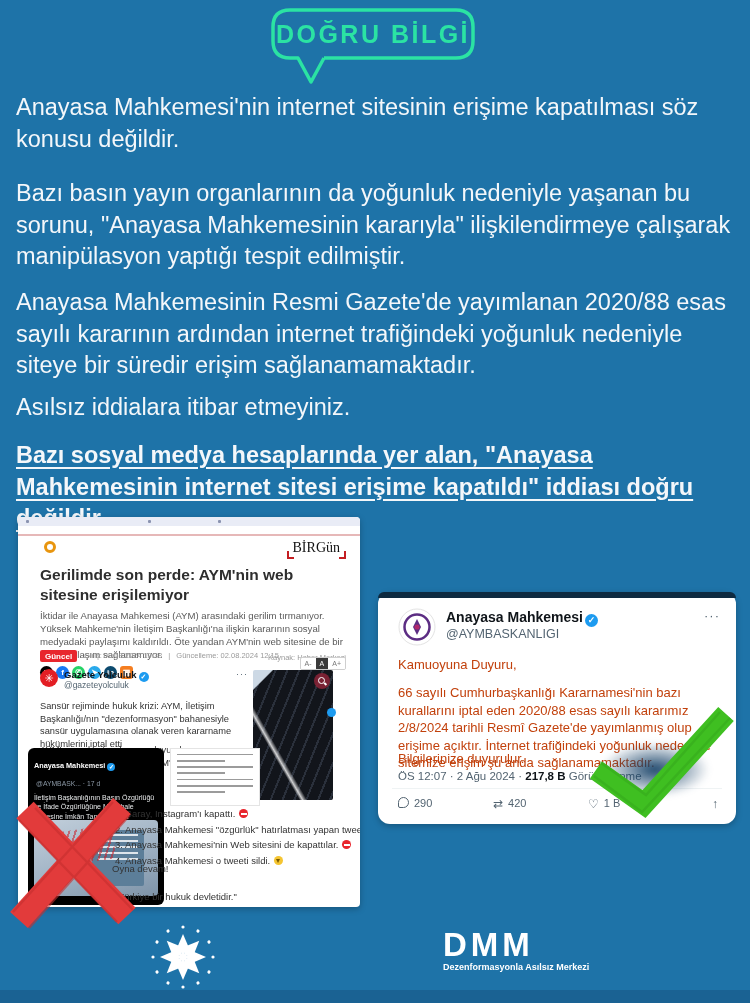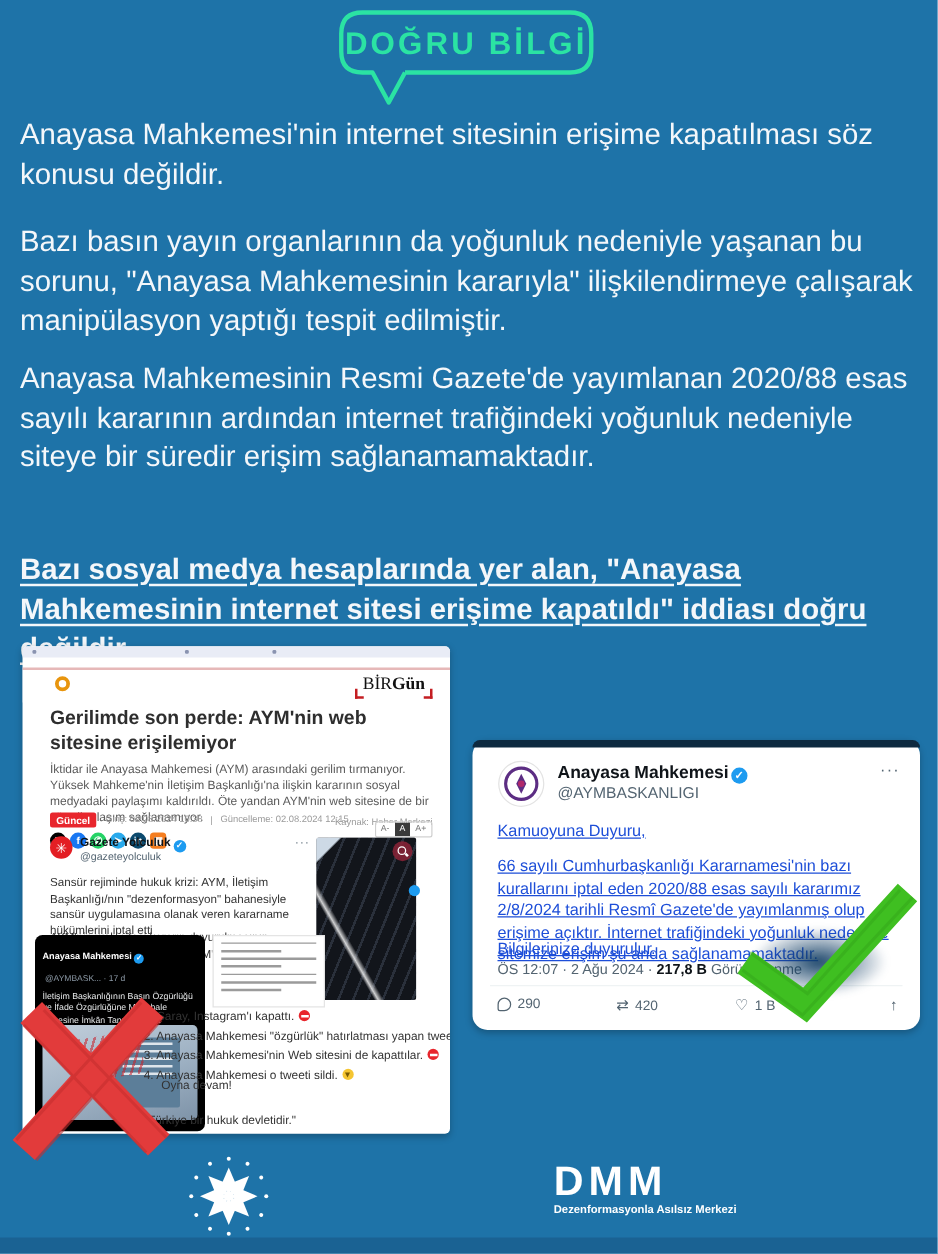--- a/index.html
+++ b/index.html
@@ -20,21 +20,21 @@
   .article{position:absolute;left:18px;top:517px;width:342px;height:390px;background:#fff;
            border-radius:4px;overflow:hidden;box-shadow:0 2px 6px rgba(0,0,0,.25);}
   .bookmarks{position:absolute;left:0;top:0;width:342px;height:9px;background:#E9ECF6;}
   .bookmarks i{position:absolute;top:3px;width:3px;height:3px;background:#8A93B0;border-radius:1px;}
   .pinkline{position:absolute;left:0;top:17px;width:342px;height:2px;background:#E6B8B8;}
   .art-head{position:absolute;left:0;top:19px;width:342px;height:26px;background:#fff;}
   .art-favicon{position:absolute;left:26px;top:5px;width:12px;height:12px;border-radius:50%;
                background:#fff;border:3px solid #E8950E;box-sizing:border-box;}
   .brand{position:absolute;right:16px;top:4px;font-family:"Liberation Serif",serif;color:#111;
          font-size:14px;padding:0 4px 2px 4px;}
-  .brand b{font-weight:700;}
+  .brand b{font-weight:400;}
   .brand::before,.brand::after{content:"";position:absolute;bottom:-1px;width:5px;height:6px;}
   .brand::before{left:-2px;border-left:2px solid #C41E22;border-bottom:2px solid #C41E22;}
   .brand::after{right:-2px;border-right:2px solid #C41E22;border-bottom:2px solid #C41E22;}
   .headline{position:absolute;left:22px;top:48px;width:302px;font-size:15.5px;font-weight:bold;
             color:#2E2E2E;line-height:20px;}
   .lede{position:absolute;left:22px;top:92px;width:306px;font-size:9.6px;color:#5A5A5A;line-height:13px;}
   .meta-row{position:absolute;left:22px;top:133px;width:306px;height:12px;font-size:7.5px;color:#9A9A9A;}
   .tag{display:inline-block;background:#E8262D;color:#fff;font-weight:bold;font-size:8px;
        padding:1.5px 5px;border-radius:2px;margin-right:5px;vertical-align:middle;}
   .meta-sep{margin:0 4px;}
@@ -92,41 +92,41 @@
   .docsnip i.short{width:55%;}
 
   .claims{position:absolute;left:97px;top:289px;width:236px;font-size:9.5px;color:#333;line-height:15.5px;z-index:3;}
   .claim{white-space:nowrap;}
   .li-icon{display:inline-block;width:9px;height:9px;border-radius:50%;vertical-align:-1px;margin-left:1px;position:relative;}
   .li-icon.noentry{background:#E8262D;}
   .li-icon.noentry::after{content:"";position:absolute;left:1.5px;top:3.5px;width:6px;height:2px;background:#fff;}
   .li-icon.thumb{background:#F5C531;}
   .li-icon.thumb::after{content:"";position:absolute;left:2px;top:3px;border-left:2.5px solid transparent;
         border-right:2.5px solid transparent;border-top:4px solid #7A5A00;}
-  .outro1{position:absolute;left:111px;top:346px;font-size:9.5px;color:#333;z-index:3;}
+  .outro1{position:absolute;left:94px;top:346px;font-size:9.5px;color:#333;z-index:3;}
   .outro2{position:absolute;left:97px;top:374px;font-size:9.5px;color:#333;z-index:3;}
 
   
   .redx{position:absolute;left:5px;top:798px;z-index:5;}
 
   
   .tweet{position:absolute;left:378px;top:592px;width:358px;height:232px;background:#fff;
          border-radius:12px;box-shadow:0 2px 6px rgba(0,0,0,.25);}
   .tw-topbar{position:absolute;left:0;top:0;width:358px;height:6px;background:#0E2A40;
              border-radius:12px 12px 0 0;}
   .tw-av{position:absolute;left:20px;top:16px;width:38px;height:38px;}
   .tw-name{position:absolute;left:68px;top:17px;font-size:14px;font-weight:bold;color:#0F1419;white-space:nowrap;}
   .tw-handle{position:absolute;left:68px;top:35px;font-size:12.5px;color:#536471;text-align:center;}
   .tw-menu{position:absolute;right:16px;top:16px;color:#536471;font-size:13px;letter-spacing:1px;}
-  .tw-p{position:absolute;left:20px;width:320px;font-size:13px;color:#1d4ed8;line-height:17.5px;text-decoration:underline;}
+  .tw-p{position:absolute;left:20px;width:320px;font-size:13px;color:#c2410c;line-height:17.5px;}
   .tw-time{position:absolute;left:20px;top:178px;font-size:11.5px;color:#536471;}
   .tw-time b{color:#0F1419;}
   .tw-div{position:absolute;left:14px;top:196px;width:330px;height:1px;background:#EFF3F4;}
   .tw-actions{position:absolute;left:20px;top:203px;width:320px;height:20px;color:#536471;font-size:11px;}
-  .tw-act{position:absolute;top:2px;display:flex;align-items:flex-end;gap:5px;}
+  .tw-act{position:absolute;top:2px;display:flex;align-items:flex-start;gap:5px;}
   .tw-act .g{font-size:12px;}
   .reply-o{display:inline-block;width:9px;height:9px;border:1.3px solid #536471;border-radius:50% 50% 50% 2px;}
   .tw-glow{position:absolute;left:222px;top:150px;width:110px;height:55px;border-radius:50%;
            background:radial-gradient(ellipse at center, rgba(16,60,99,.95) 0%, rgba(16,60,99,0) 70%);
            filter:blur(3px);}
   .gcheck{position:absolute;left:580px;top:700px;z-index:6;}
 
   
   .emblem{position:absolute;left:148px;top:922px;}
   .gov{position:absolute;left:226px;top:937px;color:#fff;font-family:"Liberation Serif",serif;}
@@ -143,20 +143,21 @@
 <div class="canvas">
 
   <svg class="badge-svg" width="230" height="84" viewBox="0 0 230 84">
     <path d="M 66 52 H 198 Q 215 52 215 35 V 21 Q 215 4 198 4 H 32 Q 15 4 15 21 V 35 Q 15 52 32 52 H 40 L 53 76 L 66 52"></path>
     <text x="115" y="37" text-anchor="middle">DOĞRU BİLGİ</text>
   </svg>
 
   <div class="para" style="top:178px">Bazı basın yayın organlarının da yoğunluk nedeniyle yaşanan bu sorunu, "Anayasa Mahkemesinin kararıyla" ilişkilendirmeye çalışarak manipülasyon yaptığı tespit edilmiştir.</div>
   <div class="para" style="top:92px">Anayasa Mahkemesi'nin internet sitesinin erişime kapatılması söz konusu değildir.</div>
   <div class="para" style="top:287px">Anayasa Mahkemesinin Resmi Gazete'de yayımlanan 2020/88 esas sayılı kararının ardından internet trafiğindeki yoğunluk nedeniyle siteye bir süredir erişim sağlanamamaktadır.</div>
+  <div class="para" style="top:392px">Asılsız iddialara itibar etmeyiniz.</div>
   <div class="para emph" style="top:440px">Bazı sosyal medya hesaplarında yer alan, "Anayasa Mahkemesinin internet sitesi erişime kapatıldı" iddiası doğru değildir.</div>
 
   <div class="article">
     <div class="bookmarks">
       <i style="left:8px"></i>
         <i style="left:130px"></i>
         <i style="left:200px"></i>
     </div>
     <div class="pinkline"></div>
     <div class="art-head">

